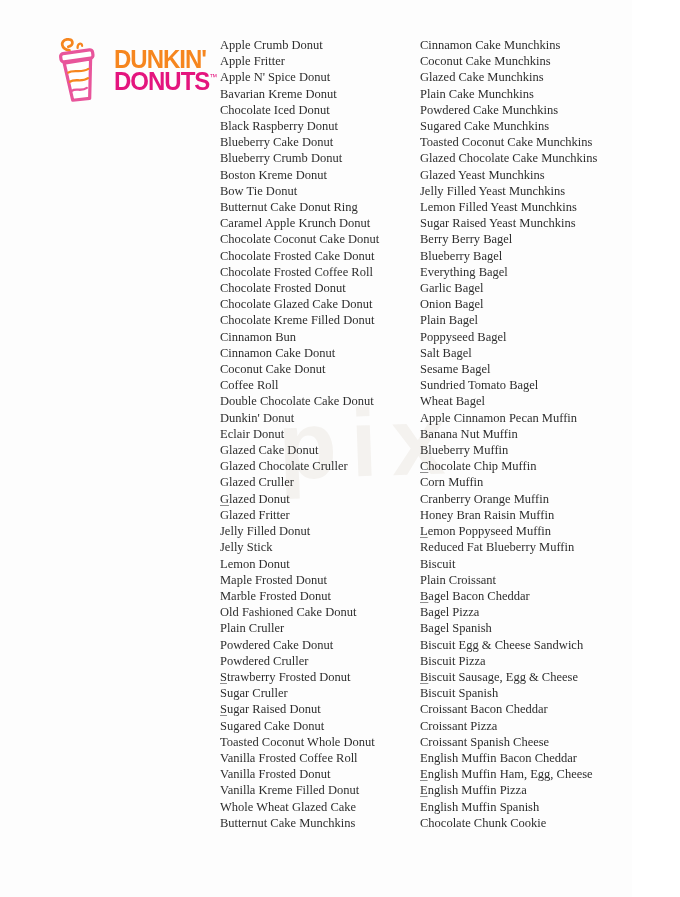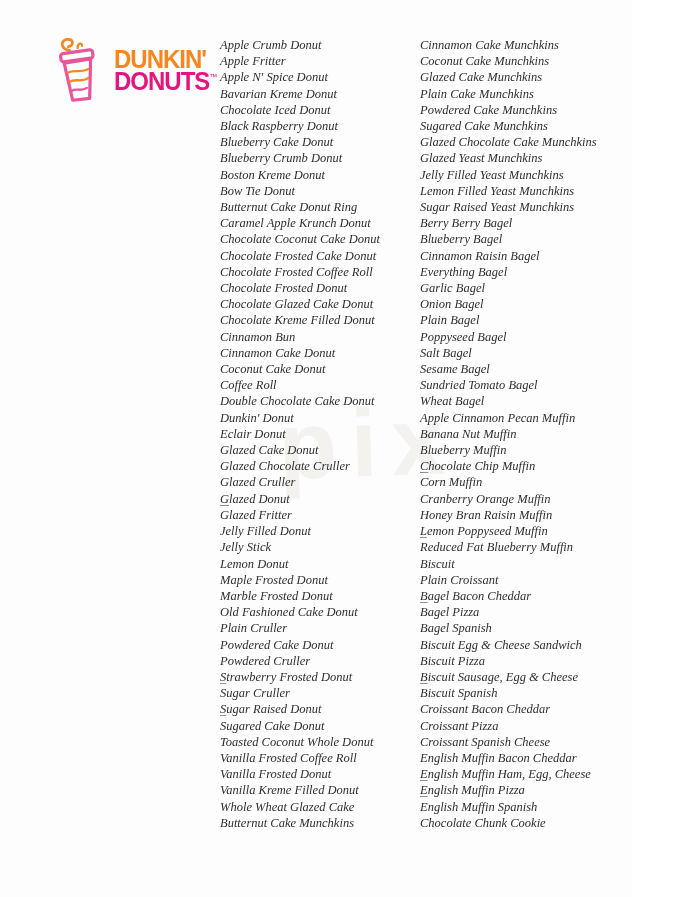--- a/index.html
+++ b/index.html
@@ -24,21 +24,21 @@
   .watermark {
     position:absolute; left:278px; top:388px;
     font-family:"Liberation Sans", sans-serif; font-weight:bold;
     font-size:96px; letter-spacing:14px;
     color:rgba(150,128,100,0.09);
     transform:rotate(-2deg);
     user-select:none; pointer-events:none;
   }
   
   .menu { position:absolute; top:37px; left:0; width:680px; }
-  .col { position:absolute; top:0;font-style:italic; }
+  .col { position:absolute; top:0; }
   .col-left  { left:220px; width:198px; }
   .col-right { left:420px; width:248px; }
   .menu-item {
     font-size:12.5px; line-height:16.2px; color:#2e2e2e;
     white-space:nowrap;
   }
   .menu-item .ul {
     text-decoration:underline;
     text-decoration-color:#8f8f8f;
     text-underline-offset:2px;
@@ -121,28 +121,28 @@
         <div class="menu-item">Whole Wheat Glazed Cake</div>
         <div class="menu-item">Butternut Cake Munchkins</div>
       </div>
     <div class="col col-right">
         <div class="menu-item">Cinnamon Cake Munchkins</div>
         <div class="menu-item">Coconut Cake Munchkins</div>
         <div class="menu-item">Glazed Cake Munchkins</div>
         <div class="menu-item">Plain Cake Munchkins</div>
         <div class="menu-item">Powdered Cake Munchkins</div>
         <div class="menu-item">Sugared Cake Munchkins</div>
+        <div class="menu-item">Toasted Coconut Cake Munchkins</div>
         <div class="menu-item">Glazed Chocolate Cake Munchkins</div>
         <div class="menu-item">Glazed Yeast Munchkins</div>
         <div class="menu-item">Jelly Filled Yeast Munchkins</div>
         <div class="menu-item">Lemon Filled Yeast Munchkins</div>
         <div class="menu-item">Sugar Raised Yeast Munchkins</div>
         <div class="menu-item">Berry Berry Bagel</div>
         <div class="menu-item">Blueberry Bagel</div>
-        <div class="menu-item">Cinnamon Raisin Bagel</div>
         <div class="menu-item">Everything Bagel</div>
         <div class="menu-item">Garlic Bagel</div>
         <div class="menu-item">Onion Bagel</div>
         <div class="menu-item">Plain Bagel</div>
         <div class="menu-item">Poppyseed Bagel</div>
         <div class="menu-item">Salt Bagel</div>
         <div class="menu-item">Sesame Bagel</div>
         <div class="menu-item">Sundried Tomato Bagel</div>
         <div class="menu-item">Wheat Bagel</div>
         <div class="menu-item">Apple Cinnamon Pecan Muffin</div>

